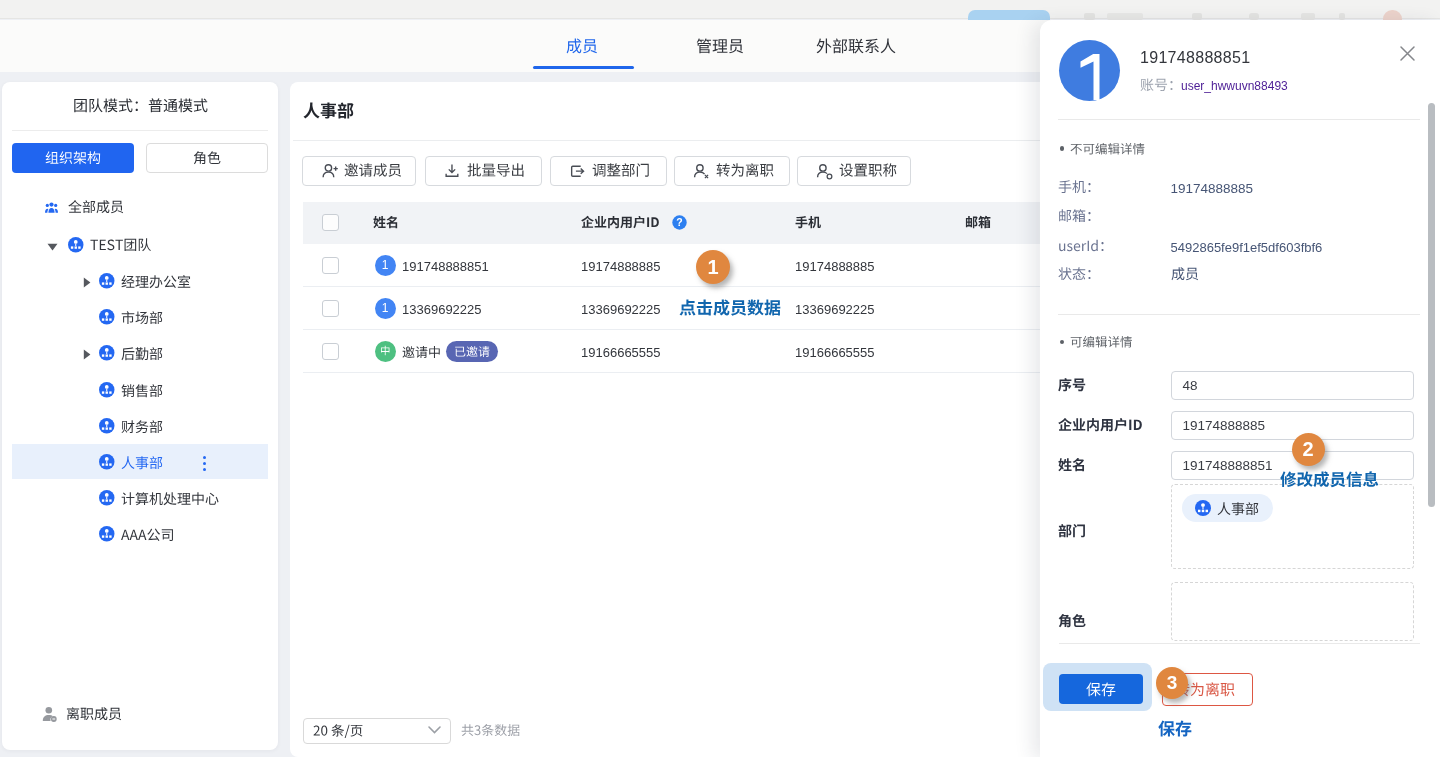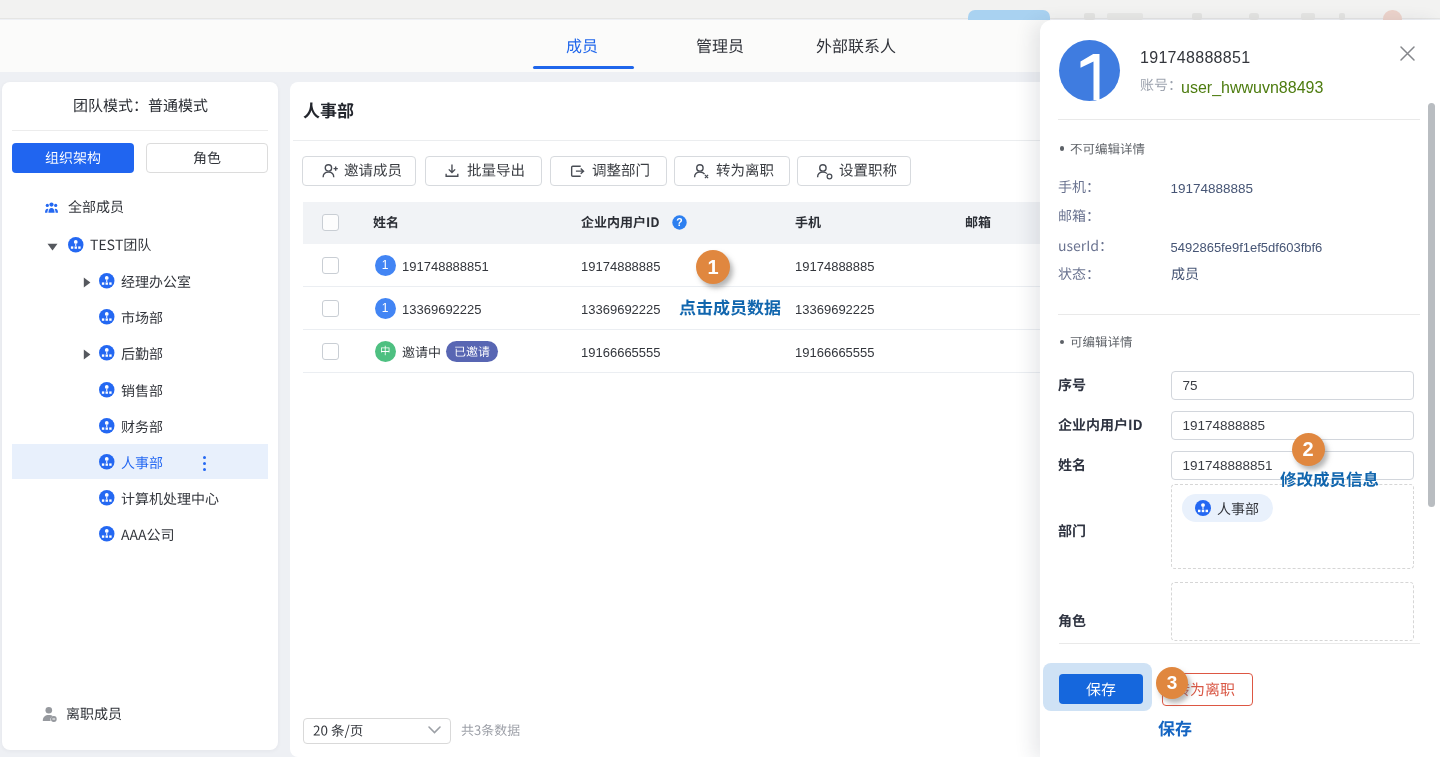--- a/index.html
+++ b/index.html
@@ -328,33 +328,33 @@
 <svg class="t" style="left:428px;top:726px" width="13" height="8" viewBox="0 0 13 8">
     <path d="M1 1 L6.5 6.5 L12 1" stroke="#9ca0a6" stroke-width="1.6" fill="none" stroke-linecap="round"></path>
   </svg>
 
 <div class="card" style="left:1040px;top:20px;width:400px;height:737px;border-radius:12px 0 0 0;box-shadow:-8px 2px 18px rgba(40,50,70,.10)"></div>
 <div class="abs" style="left:1059px;top:40px;width:61px;height:61px;border-radius:50%;background:#3f7ce0"></div>
 <svg class="t" style="left:1080px;top:54px" width="23" height="46" viewBox="0 0 23 46">
     <path d="M13.2 0 H19.5 V46 H13.5 V7.6 L0.5 13.8 V7.4 Z" fill="#fff"></path>
   </svg>
 <div class="abs" style="left:1140px;top:49px;font-size:16px;color:#33363c;letter-spacing:.3px">191748888851</div>
-<div class="abs" style="left:1181px;top:79px;font-size:16px;color:#4d7c0f">user_hwwuvn88493</div>
+<div class="abs" style="left:1181px;top:79px;font-size:12px;color:#4c1d95">user_hwwuvn88493</div>
 
 <svg class="t" style="left:1400px;top:46px" width="15" height="15" viewBox="0 0 15 15">
     <path d="M1 1 L14 14 M14 1 L1 14" stroke="#85878b" stroke-width="1.5" stroke-linecap="round"></path>
   </svg>
 <div class="abs" style="left:1058px;top:119px;width:362px;height:1px;background:#e9e9e9"></div>
 <div class="abs" style="left:1059.5px;top:146px;width:4.5px;height:4.5px;border-radius:50%;background:#5d6167"></div>
 <div class="abs" style="left:1059.5px;top:339.5px;width:4.5px;height:4.5px;border-radius:50%;background:#5d6167"></div>
 <div class="abs" style="left:1170.5px;top:180.5px;font-size:13.5px;color:#465575">19174888885</div>
 <div class="abs" style="left:1170.5px;top:239.5px;font-size:13px;color:#465575">5492865fe9f1ef5df603fbf6</div>
 <div class="abs" style="left:1058px;top:313.5px;width:362px;height:1px;background:#e9e9e9"></div>
 
-<div class="abs" style="left:1170.5px;top:370.5px;width:243px;height:29px;border:1px solid #d2d6dc;border-radius:4px;background:#fff;font-size:13.5px;color:#3a3d44;line-height:27px;padding-left:11px">75</div>
+<div class="abs" style="left:1170.5px;top:370.5px;width:243px;height:29px;border:1px solid #d2d6dc;border-radius:4px;background:#fff;font-size:13.5px;color:#3a3d44;line-height:27px;padding-left:11px">48</div>
 <div class="abs" style="left:1170.5px;top:410.5px;width:243px;height:29px;border:1px solid #d2d6dc;border-radius:4px;background:#fff;font-size:13.5px;color:#3a3d44;line-height:27px;padding-left:11px">19174888885</div>
 <div class="abs" style="left:1170.5px;top:450.5px;width:243px;height:29px;border:1px solid #d2d6dc;border-radius:4px;background:#fff;font-size:13.5px;color:#3a3d44;line-height:27px;padding-left:11px">191748888851</div>
 
 <div class="abs" style="left:1170.5px;top:484px;width:243px;height:85px;border:1px dashed #d6d6d6;border-radius:4px"></div>
 <div class="abs" style="left:1170.5px;top:581.5px;width:243px;height:59px;border:1px dashed #d6d6d6;border-radius:4px"></div>
 
 <div class="abs" style="left:1181.5px;top:494px;width:91px;height:28px;border-radius:14px;background:#e9f1fc"></div>
 <svg class="t" style="left:1195.0px;top:500.0px" width="16.0" height="16.0" viewBox="0 0 15 15">
     <circle cx="7.5" cy="7.5" r="7.5" fill="#2468f2"></circle>
     <circle cx="7.5" cy="4.8" r="1.8" fill="#fff"></circle>

